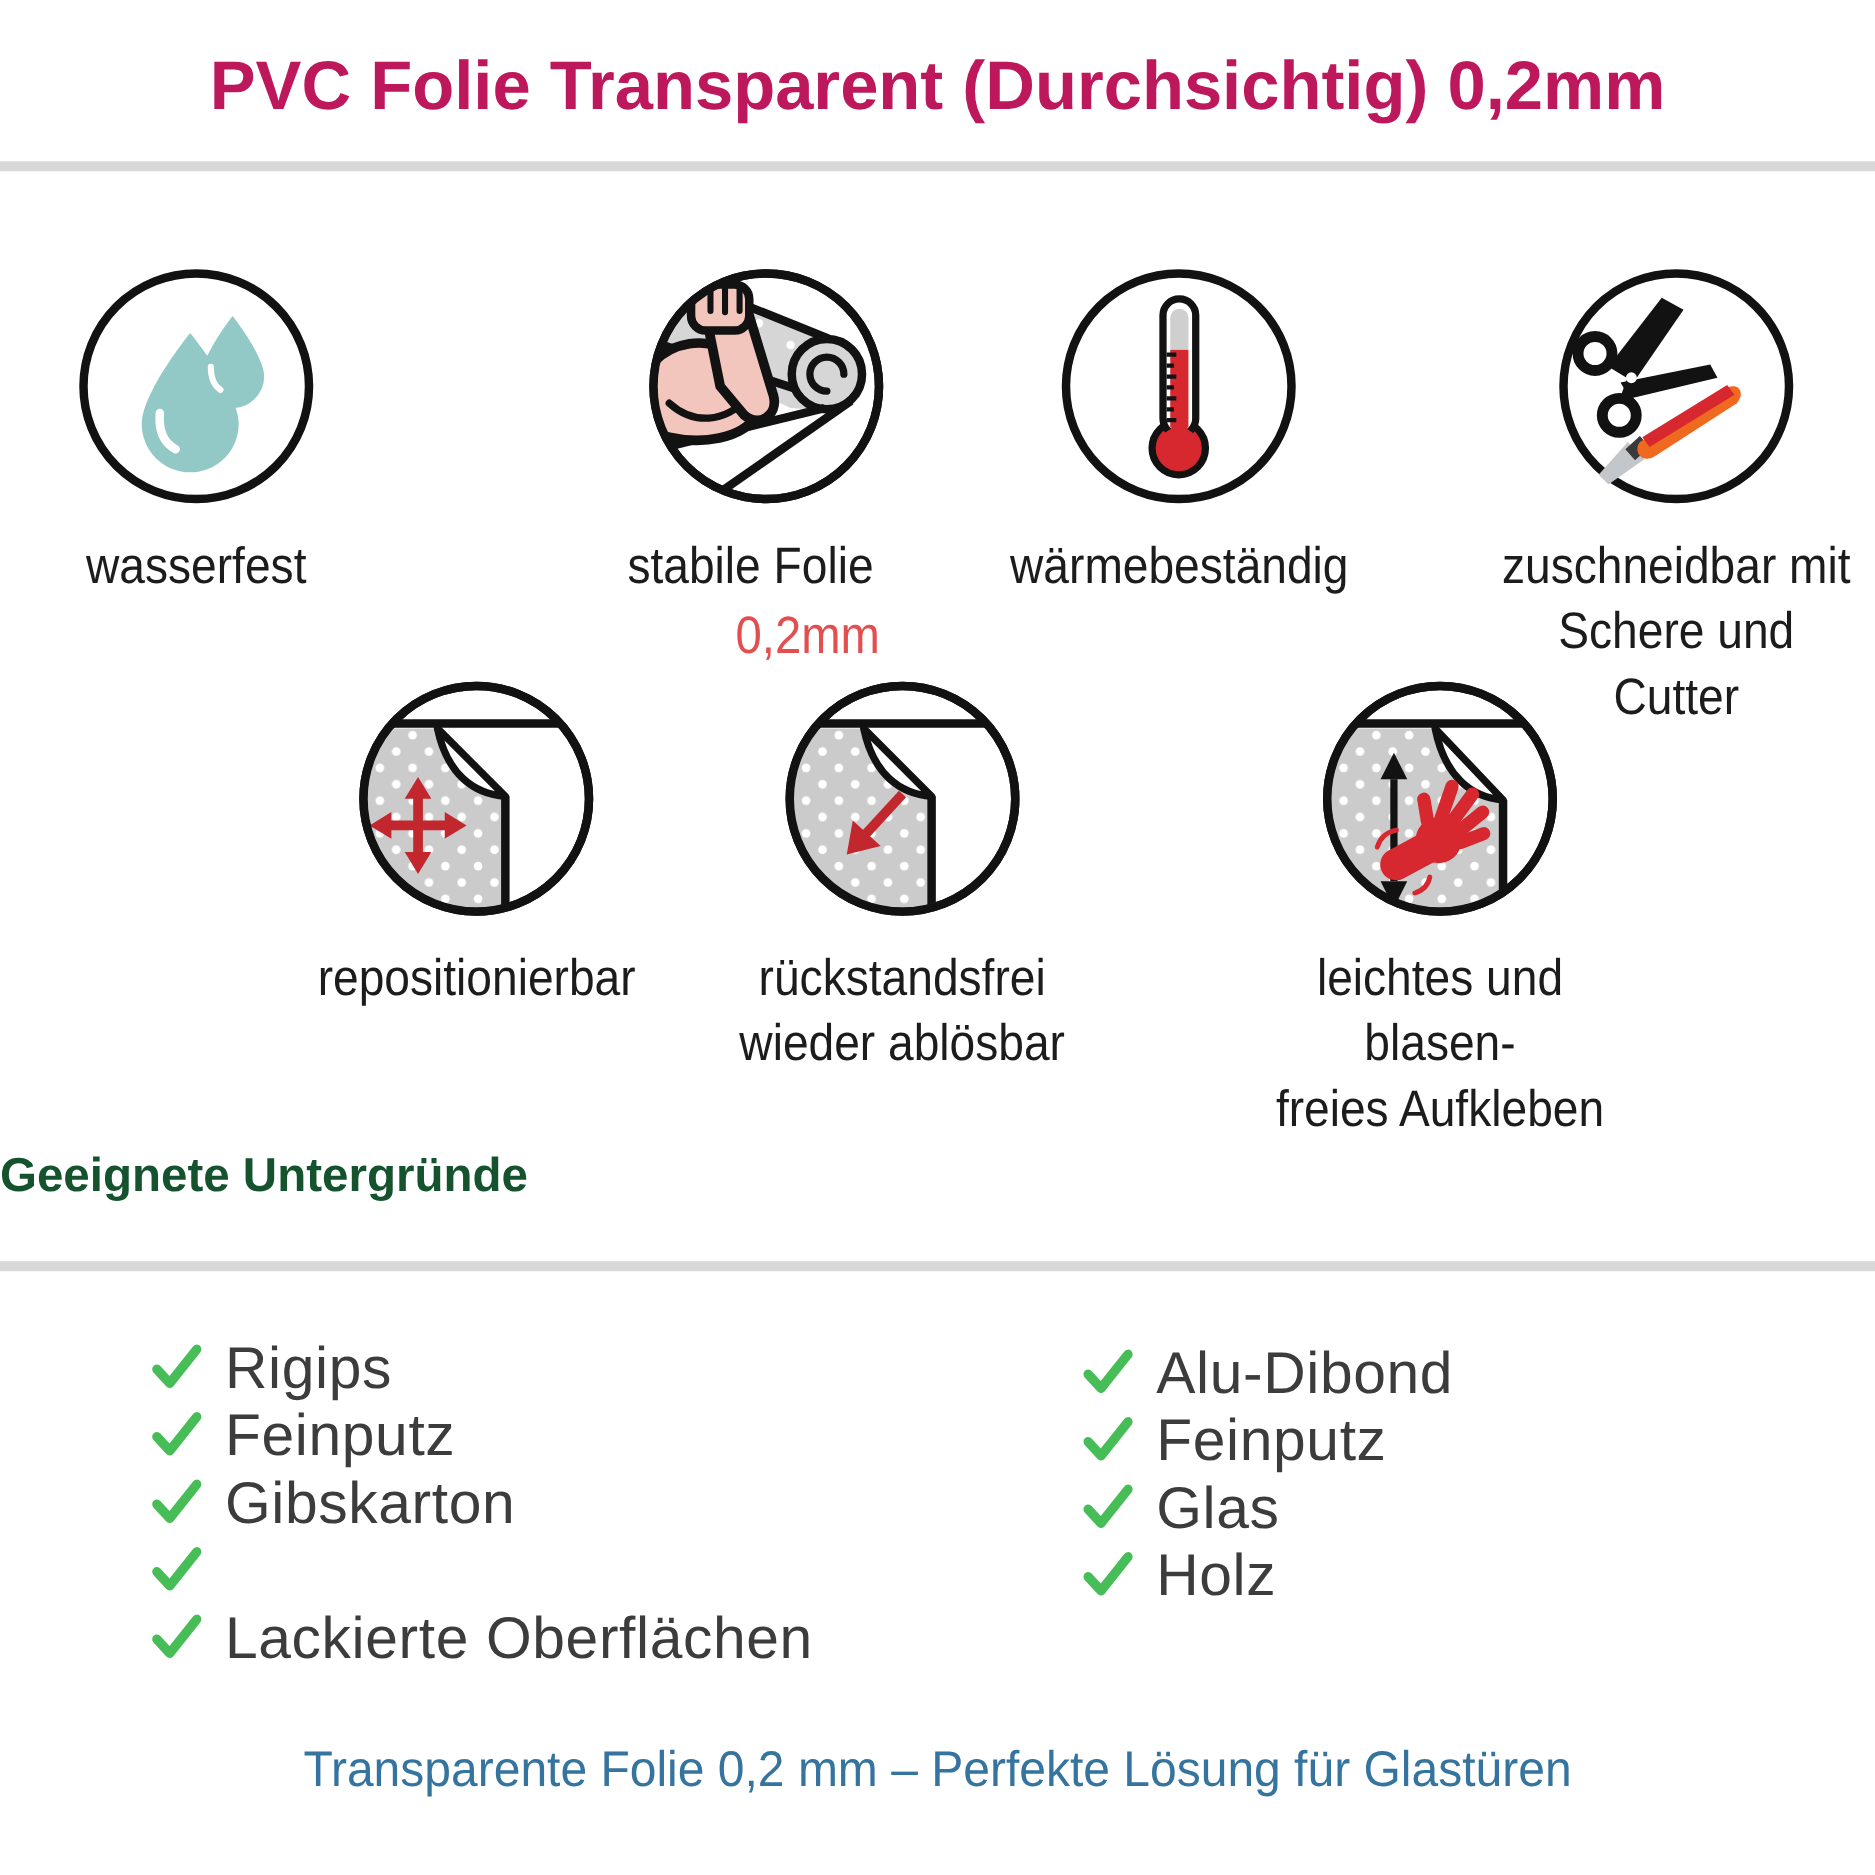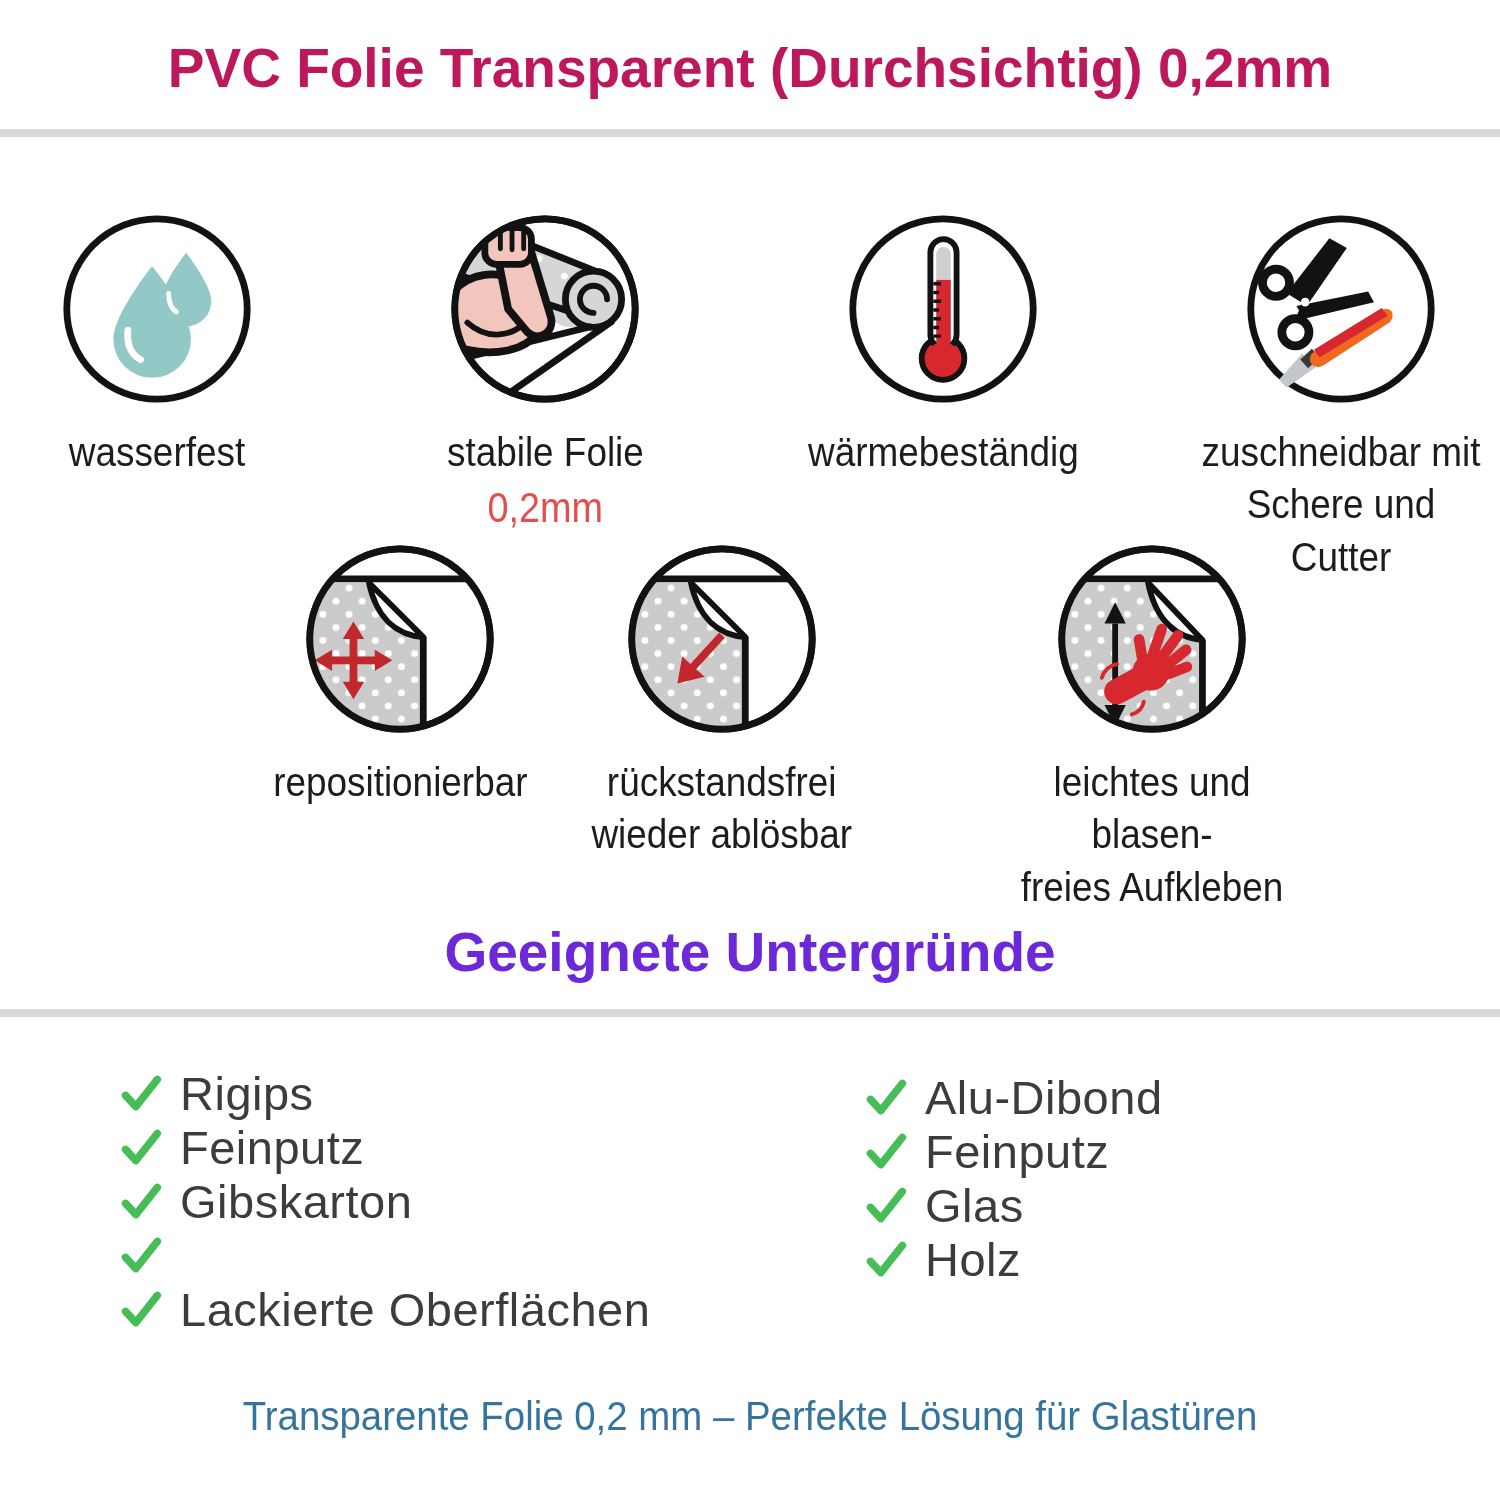--- a/index.html
+++ b/index.html
@@ -8,24 +8,24 @@
   .page-title{position:absolute;left:0;top:36px;width:100%;text-align:center;
           font-size:55px;font-weight:700;color:#be185d;letter-spacing:0;}
   .divider{position:absolute;left:0;width:100%;height:8px;background:#d8d8d8;}
   .divider.d1{top:129px;}
   .divider.d2{top:1009px;}
   .feature{position:absolute;width:330px;display:flex;flex-direction:column;align-items:center;}
   .feature .badge{width:194px;height:194px;flex:none;}
   .flabel{margin-top:20px;font-size:41px;line-height:1.28;color:#1c1c1c;text-align:center;
           white-space:pre-line;transform:scaleX(0.9);}
   .fsub{margin-top:6px;font-size:42px;color:#e34f4f;transform:scaleX(0.9);}
-  .f1{left:-8px;top:212px;} .f2{left:380px;top:212px;} .f3{left:778px;top:212px;} .f4{left:1176px;top:212px;}
-  .f5{left:235px;top:542px;} .f6{left:557px;top:542px;} .f7{left:987px;top:542px;}
-  .section-title{position:absolute;left:0;top:920px;width:100%;text-align:center;
-          font-size:55px;font-weight:700;color:#6d28d9;}
+  .f1{left:-8px;top:212px;} .f2{left:380px;top:212px;align-items:flex-end;} .f3{left:778px;top:212px;} .f4{left:1176px;top:212px;}
+  .f5{left:216px;top:542px;} .f6{left:557px;top:542px;} .f7{left:987px;top:542px;}
+  .section-title{position:absolute;left:0;top:920px;width:100%;text-align:left;
+          font-size:38px;font-weight:700;color:#14532d;}
   .col{position:absolute;display:flex;flex-direction:column;}
   .colL{left:118px;top:1066px;} .colR{left:863px;top:1070px;}
   .check-item{display:flex;align-items:center;height:54px;}
   .check-item svg{width:45px;height:45px;margin-right:17px;flex:none;}
   .check-item span{font-size:47px;color:#3c3c3c;letter-spacing:0.5px;white-space:nowrap;}
   .footer-line{position:absolute;left:0;top:1394px;width:100%;text-align:center;
           font-size:40px;color:#35749f;transform:scaleX(0.96);}
 </style>
 </head>
 <body>

